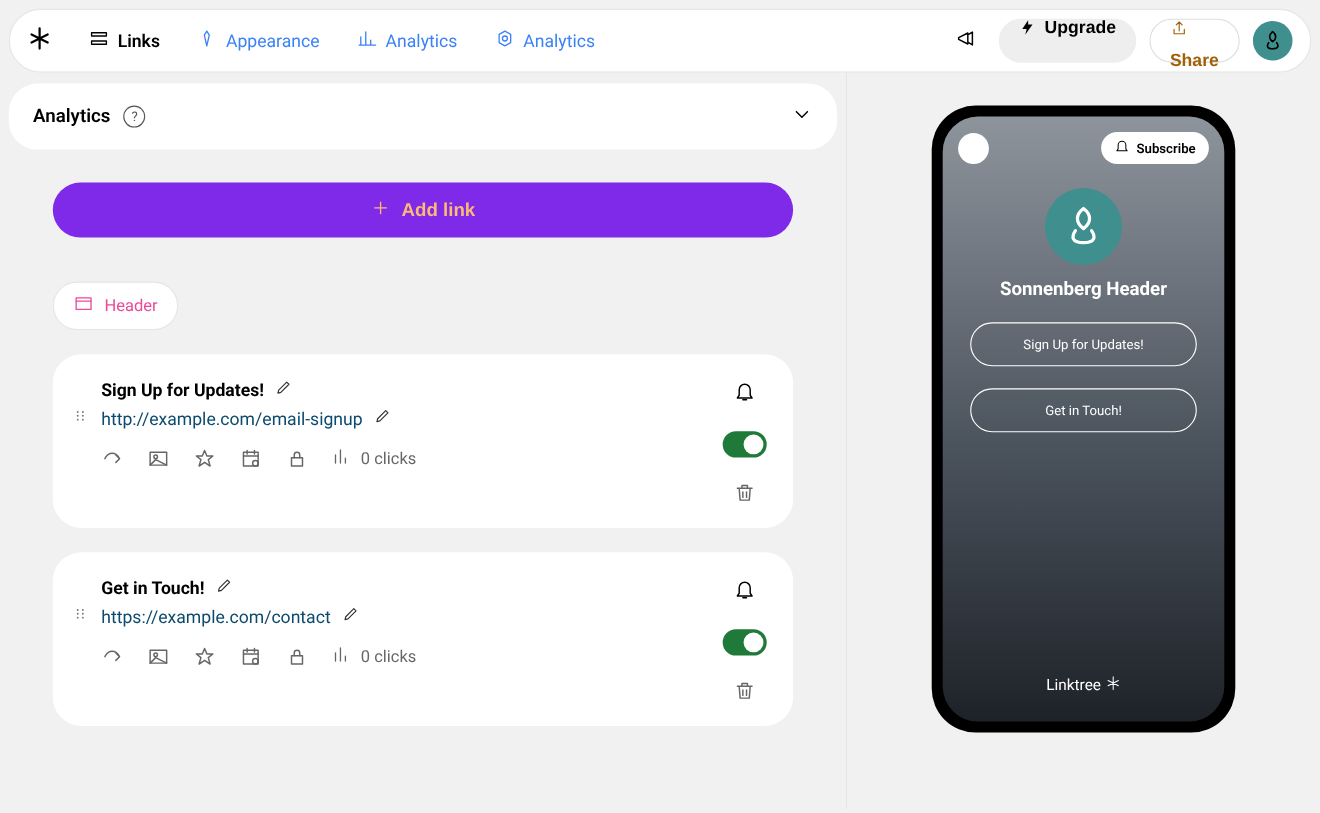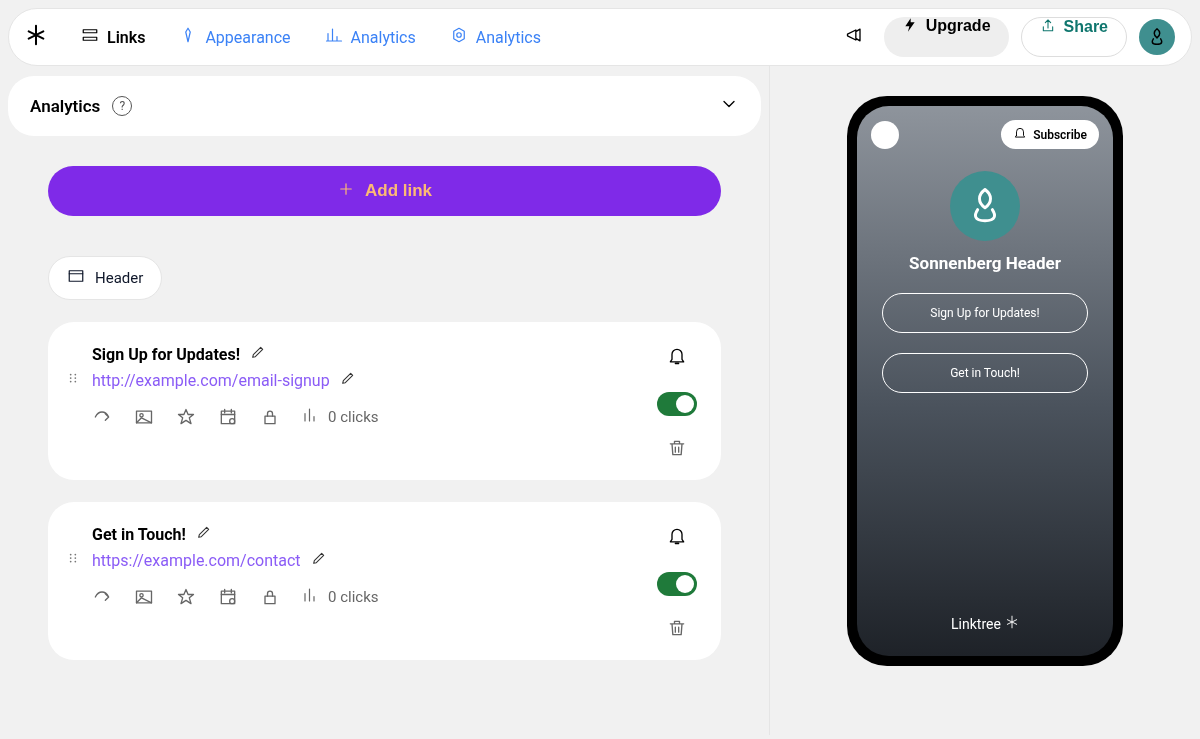--- a/index.html
+++ b/index.html
@@ -32,53 +32,53 @@
 .nav-item svg { width: 18px; height: 18px; }
 .spacer { flex: 1; }
 .top-right { display: flex; align-items: center; gap: 12px; }
 .icon-btn { width: 34px; height: 34px; display:flex; align-items:center; justify-content:center; cursor:pointer; }
 .pill-btn {
   display:flex; align-items:flex-start; gap:8px;
   border-radius: 999px; height: 40px; padding: 0 18px;
   font-size: 16px; font-weight: 600; cursor:pointer;
 }
 .pill-grey { background:#eee; color:#000; border:none; }
-.pill-outline { background:#fff; color:#0f766e; border:1px solid #ddd; }
+.pill-outline { background:#fff; color:#a16207; border:1px solid #ddd;flex-direction:column; }
 .avatar { width:36px; height:36px; border-radius:50%; background:#3f8f8f; display:flex; align-items:center; justify-content:center; }
 .main { display:flex; height: calc(100% - 70px); }
 .left { flex: 1; border-right:1px solid #e5e5e5; padding: 10px 8px 0 8px; position:relative; }
 .analytics-card {
   background:#fff; border-radius: 26px; padding: 18px 22px;
   display:flex; align-items:center; gap:12px;
 }
 .analytics-card .title { font-size:17px; font-weight:600; }
 .help-circle { width:20px; height:20px; border:1.5px solid #555; border-radius:50%; display:flex; align-items:center; justify-content:center; font-size:12px; color:#555; }
 .chev { margin-left:auto; }
 .content-inner { padding: 30px 40px 0 40px; }
 .add-link-btn {
   width:100%; background:#7f2ae8; color:#fdba74; border:none;
   border-radius: 999px; height:50px; font-size:17px; font-weight:600;
   display:flex; align-items:center; justify-content:center; gap:10px; cursor:pointer;
 }
 .header-pill {
   margin-top: 40px;
   display:inline-flex; align-items:center; gap:10px;
   background:#fff; border:1px solid #e5e5e5; border-radius:999px;
-  padding: 10px 18px; font-size:15px; color:#0f172a; cursor:pointer;
+  padding: 10px 18px; font-size:15px; color:#ec4899; cursor:pointer;
 }
 .link-card {
   background:#fff; border-radius: 26px; margin-top: 22px;
   padding: 22px 24px 18px 18px; display:flex; align-items:flex-start; gap:12px;
 }
 .drag-handle { color:#777; padding-top: 26px; cursor:grab; }
 .drag-handle svg { width:14px; height:14px; }
 .link-body { flex:1; }
 .row { display:flex; align-items:center; gap:10px; }
 .link-title { font-weight:700; font-size:16px; }
-.link-url { font-size:16px; color:#8b5cf6; margin-top: 6px; }
+.link-url { font-size:16px; color:#0c4a6e; margin-top: 6px; }
 .edit-icon { color:#333; cursor:pointer; }
 .actions-row { display:flex; align-items:center; gap:22px; margin-top:16px; color:#666; }
 .actions-row .ico { width:20px; height:20px; display:flex; align-items:center; justify-content:center; cursor:pointer; }
 .clicks { display:flex; align-items:center; gap:8px; font-size:15px; }
 .right-col { display:flex; flex-direction:column; align-items:center; gap:22px; margin-left:auto; padding-top:2px; }
 .bell-btn { cursor:pointer; }
 .toggle { width:40px; height:24px; background:#1f7a3a; border-radius:999px; position:relative; cursor:pointer; }
 .toggle::after { content:""; position:absolute; width:18px; height:18px; background:#fff; border-radius:50%; top:3px; right:3px; }
 .trash { cursor:pointer; color:#666; }
 .right { width:430px; display:flex; align-items:flex-start; justify-content:center; padding-top:30px; }

